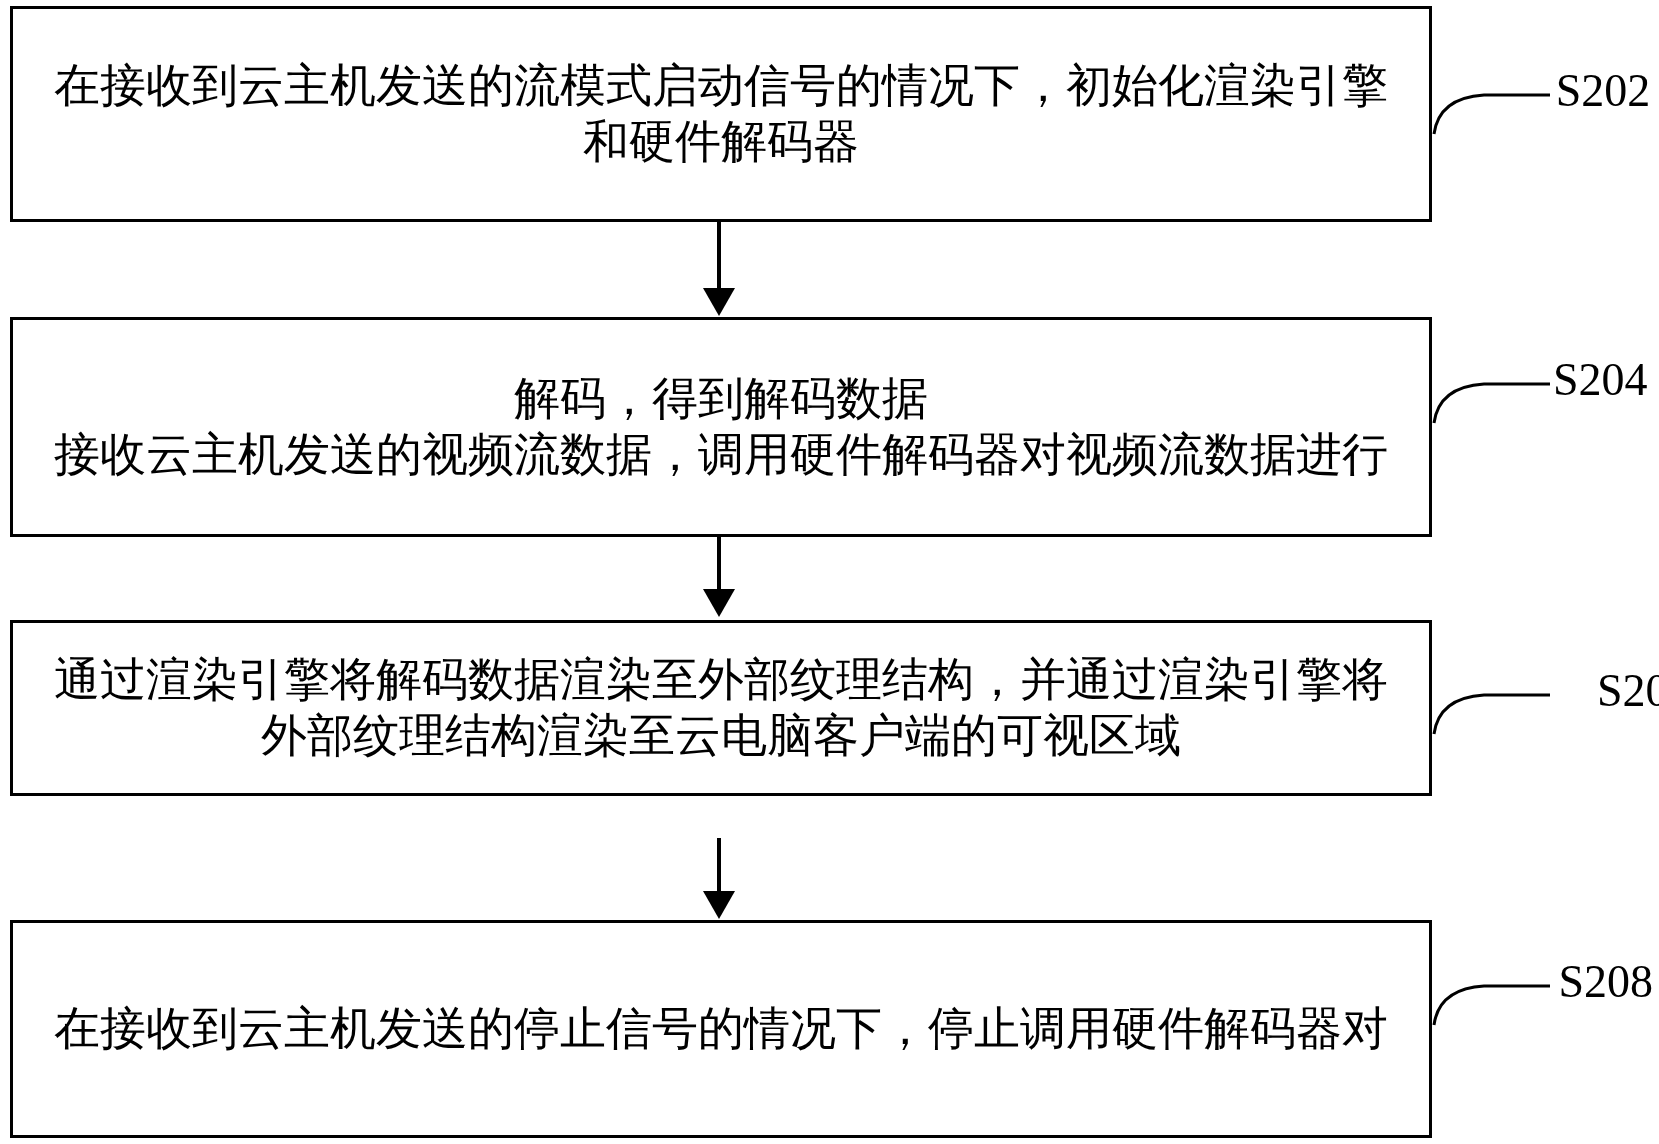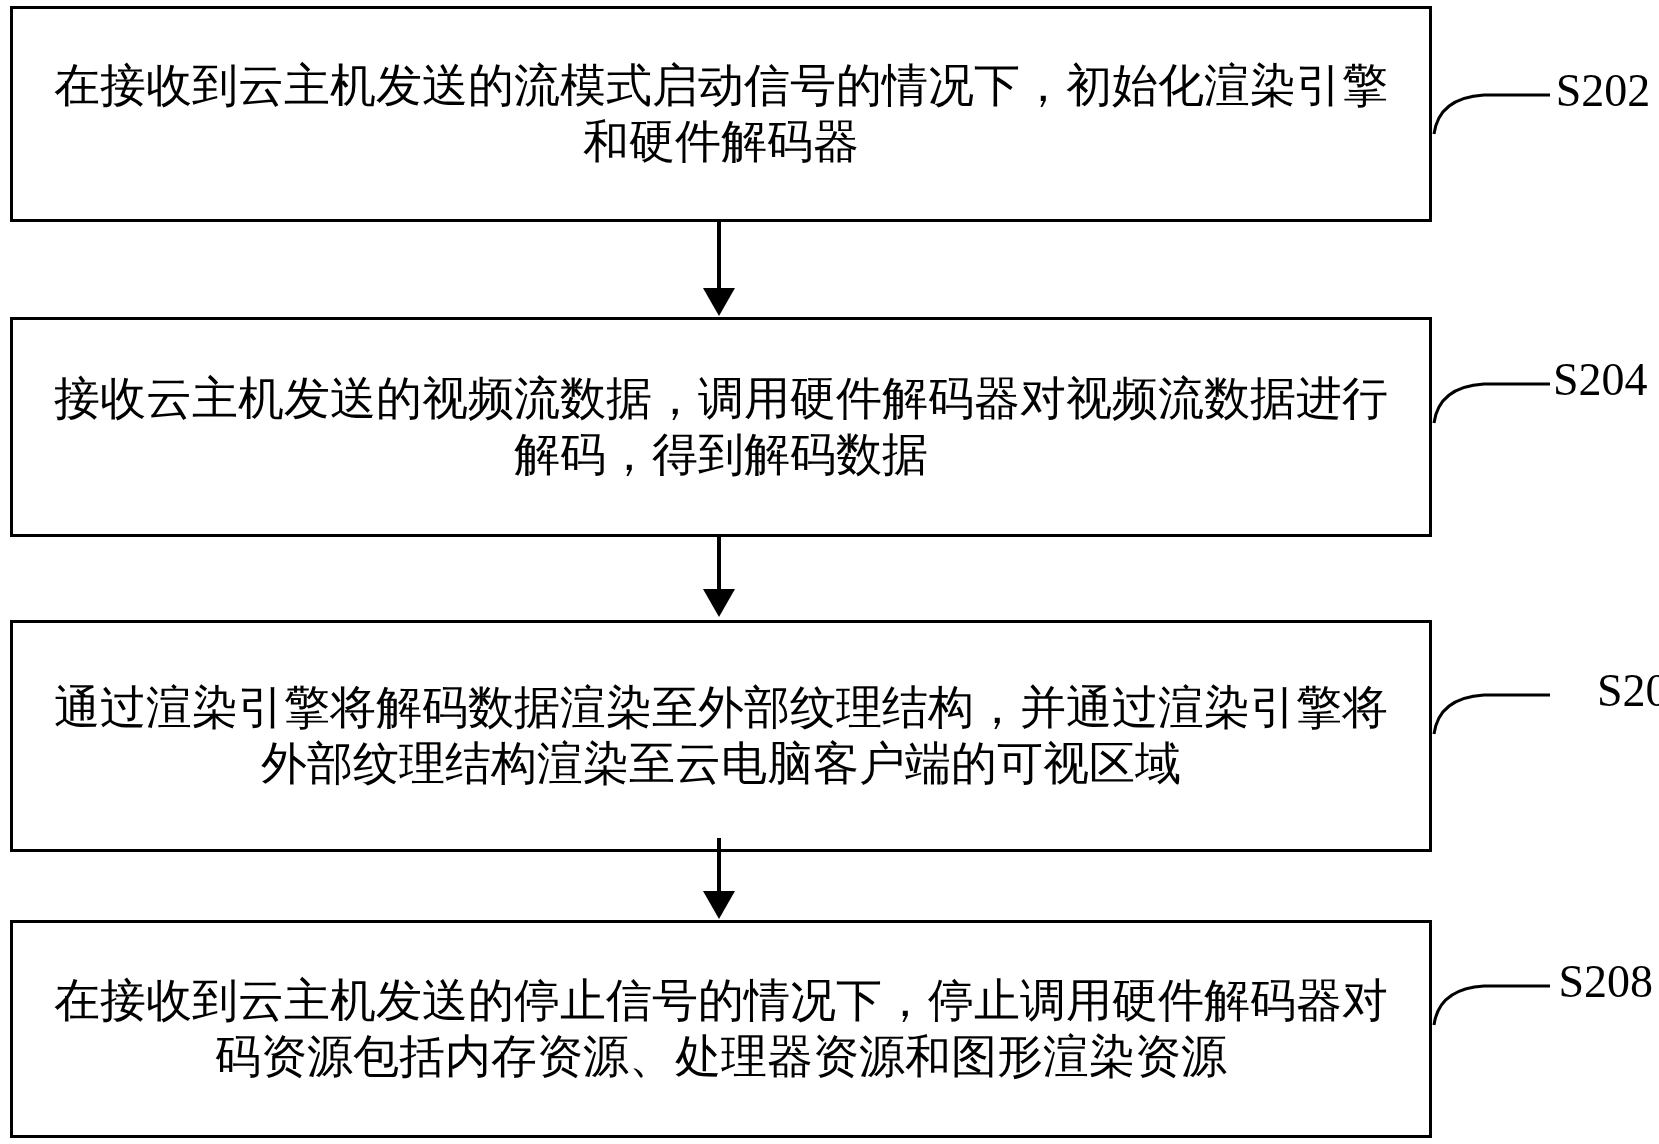--- a/index.html
+++ b/index.html
@@ -26,21 +26,21 @@
   }
   .step-line {
     font-size: 46px;
     line-height: 56px;
     color: #000000;
     text-align: center;
     white-space: nowrap;
   }
   #box-1 { top: 6px;   height: 216px; }
   #box-2 { top: 317px; height: 220px; }
-  #box-3 { top: 620px; height: 232px; }
+  #box-3 { top: 620px; height: 176px; }
   #box-4 { top: 920px; height: 218px; }
   .step-label {
     position: absolute;
     left: 1553px;
     width: 100px;
     font-size: 46px;
     line-height: 46px;
     color: #000000;
     white-space: nowrap;
   }
@@ -60,32 +60,31 @@
 <body>
 
 <div class="canvas">
 
   <div class="step-box" id="box-1">
     <div class="step-line">在接收到云主机发送的流模式启动信号的情况下，初始化渲染引擎</div>
     <div class="step-line">和硬件解码器</div>
   </div>
 
   <div class="step-box" id="box-2">
+    <div class="step-line">解码，得到解码数据</div>
     <div class="step-line">接收云主机发送的视频流数据，调用硬件解码器对视频流数据进行</div>
-    <div class="step-line">解码，得到解码数据</div>
   </div>
 
   <div class="step-box" id="box-3">
     <div class="step-line">通过渲染引擎将解码数据渲染至外部纹理结构，并通过渲染引擎将</div>
     <div class="step-line">外部纹理结构渲染至云电脑客户端的可视区域</div>
   </div>
 
   <div class="step-box" id="box-4">
     <div class="step-line">在接收到云主机发送的停止信号的情况下，停止调用硬件解码器对</div>
-    <div class="step-line">码资源包括内存资源、处理器资源和图形渲染资源</div>
   </div>
 
   <div class="step-label" id="label-1">S202</div>
   <div class="step-label" id="label-2">S204</div>
   <div class="step-label" id="label-3">S206</div>
   <div class="step-label" id="label-4">S208</div>
 
   <svg class="overlay" viewBox="0 0 1659 1144" xmlns="http://www.w3.org/2000/svg">
 
     <g>

